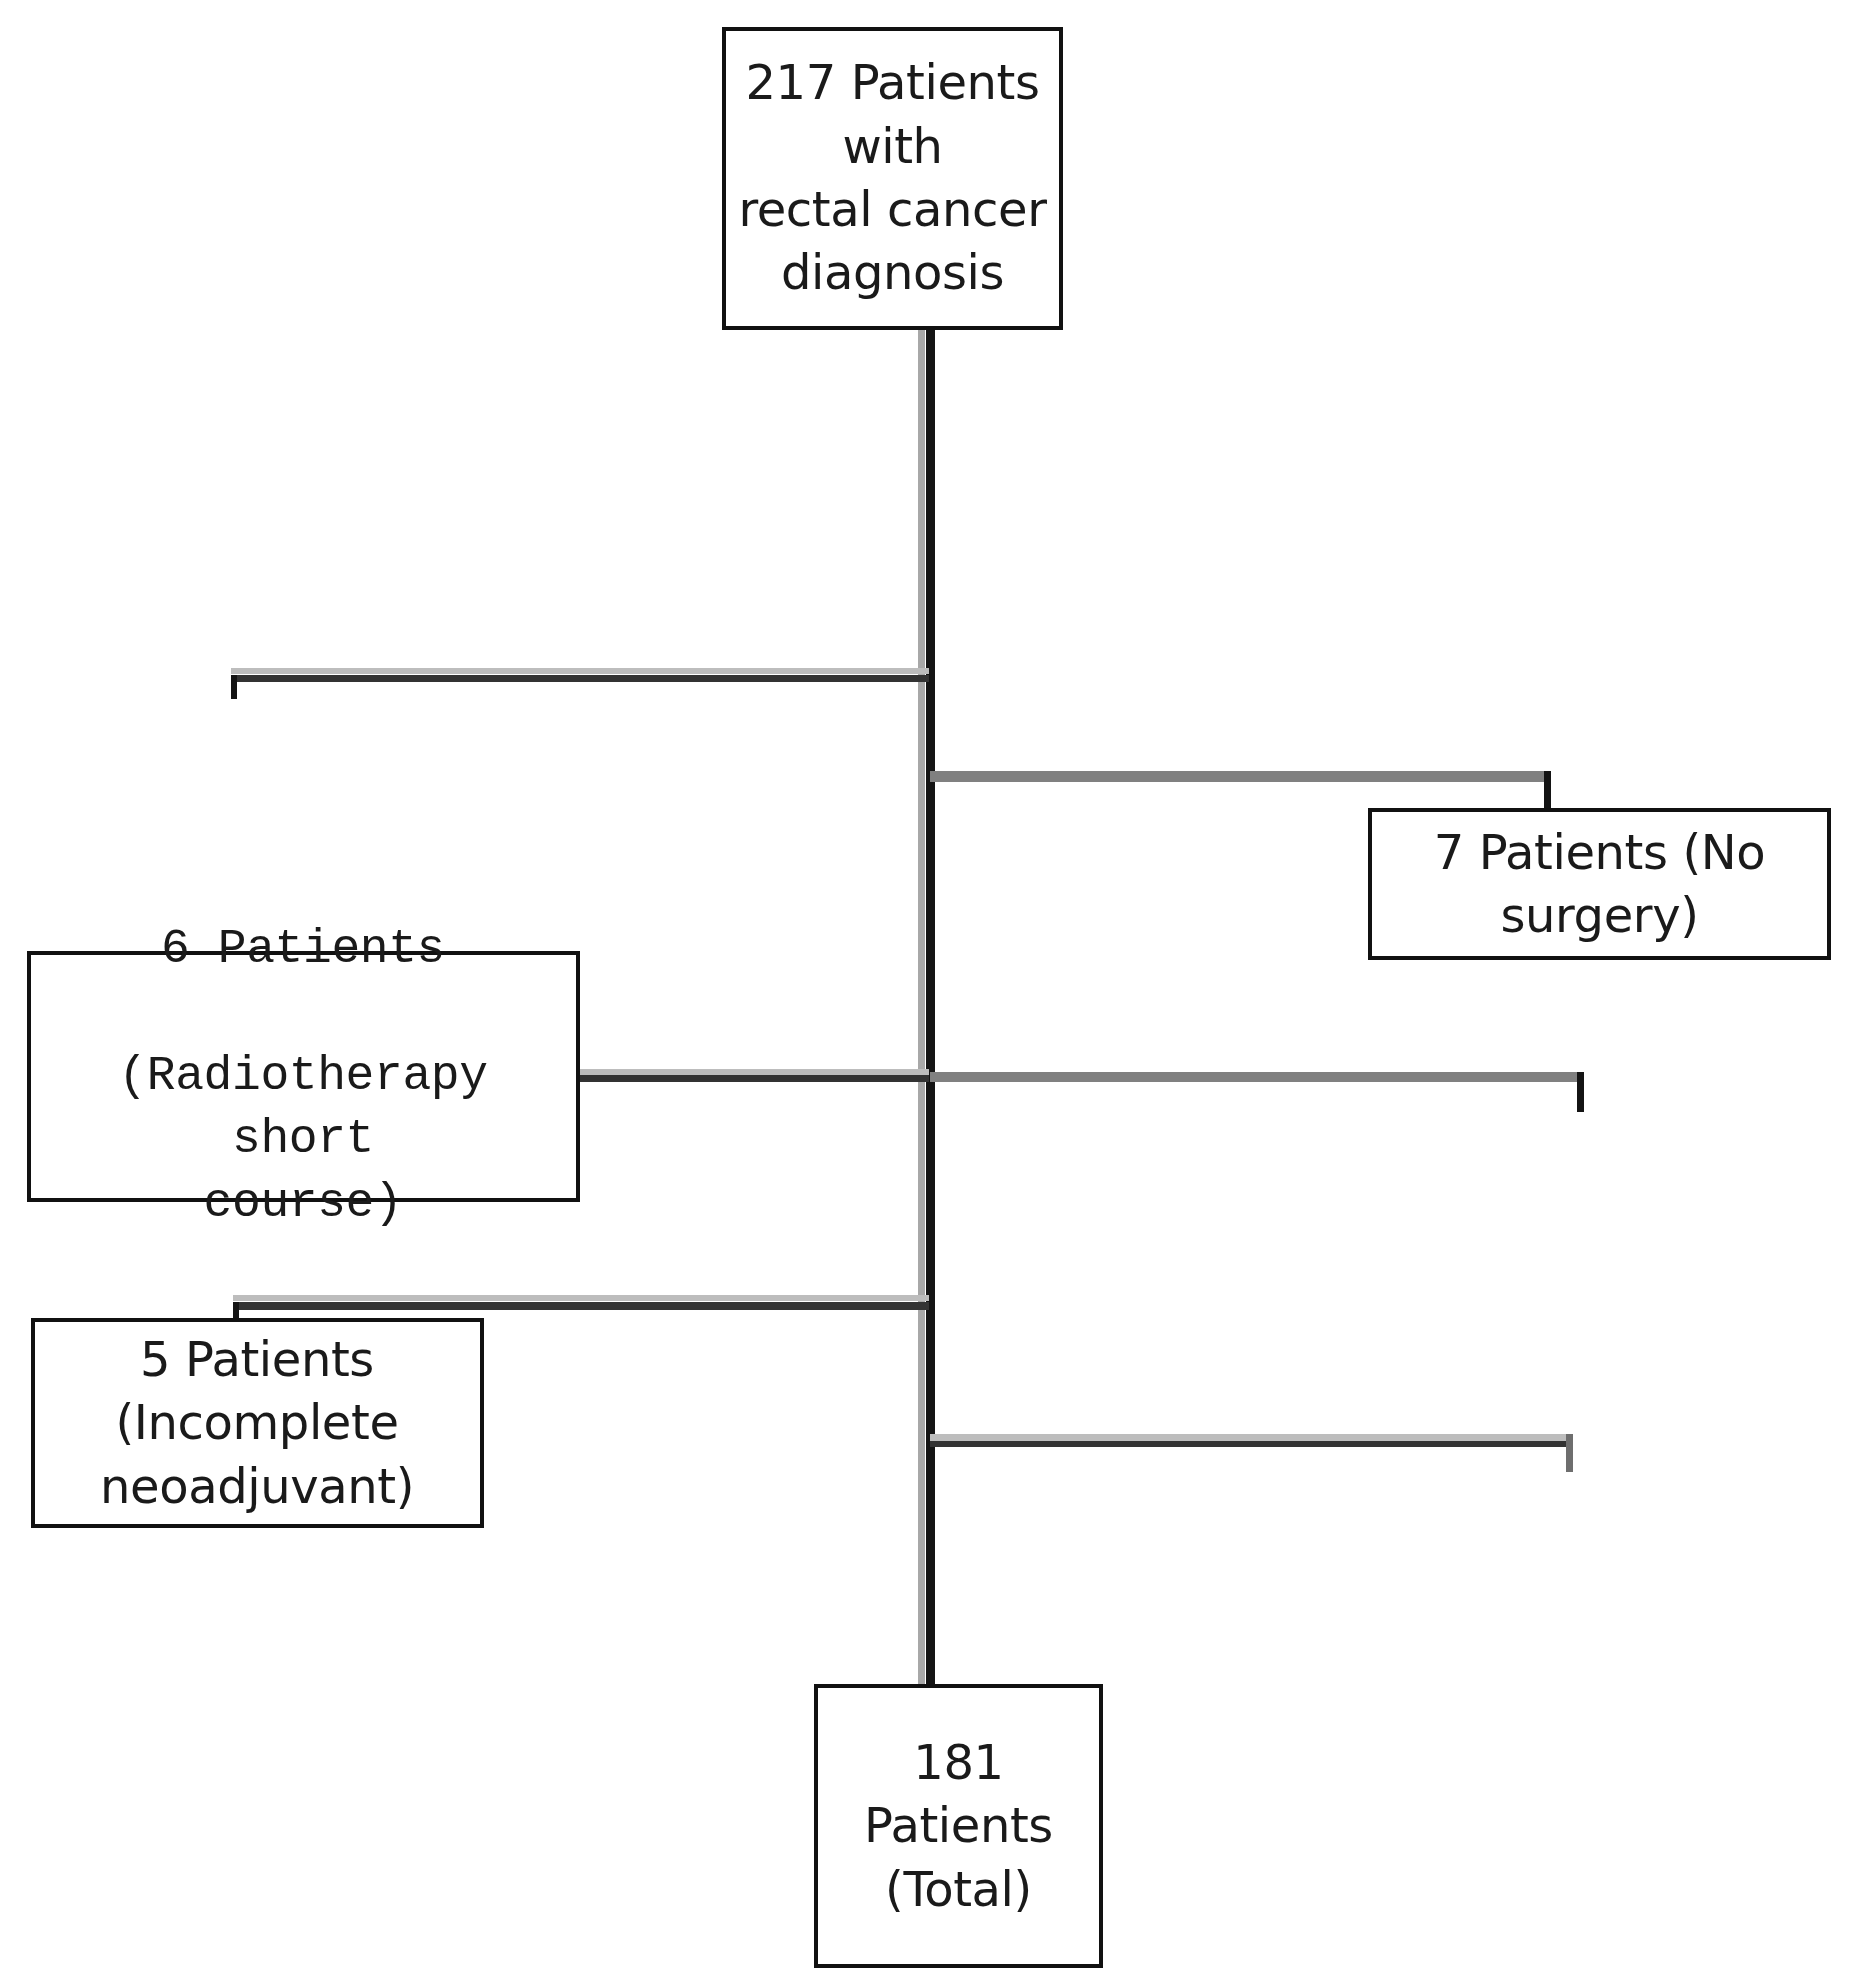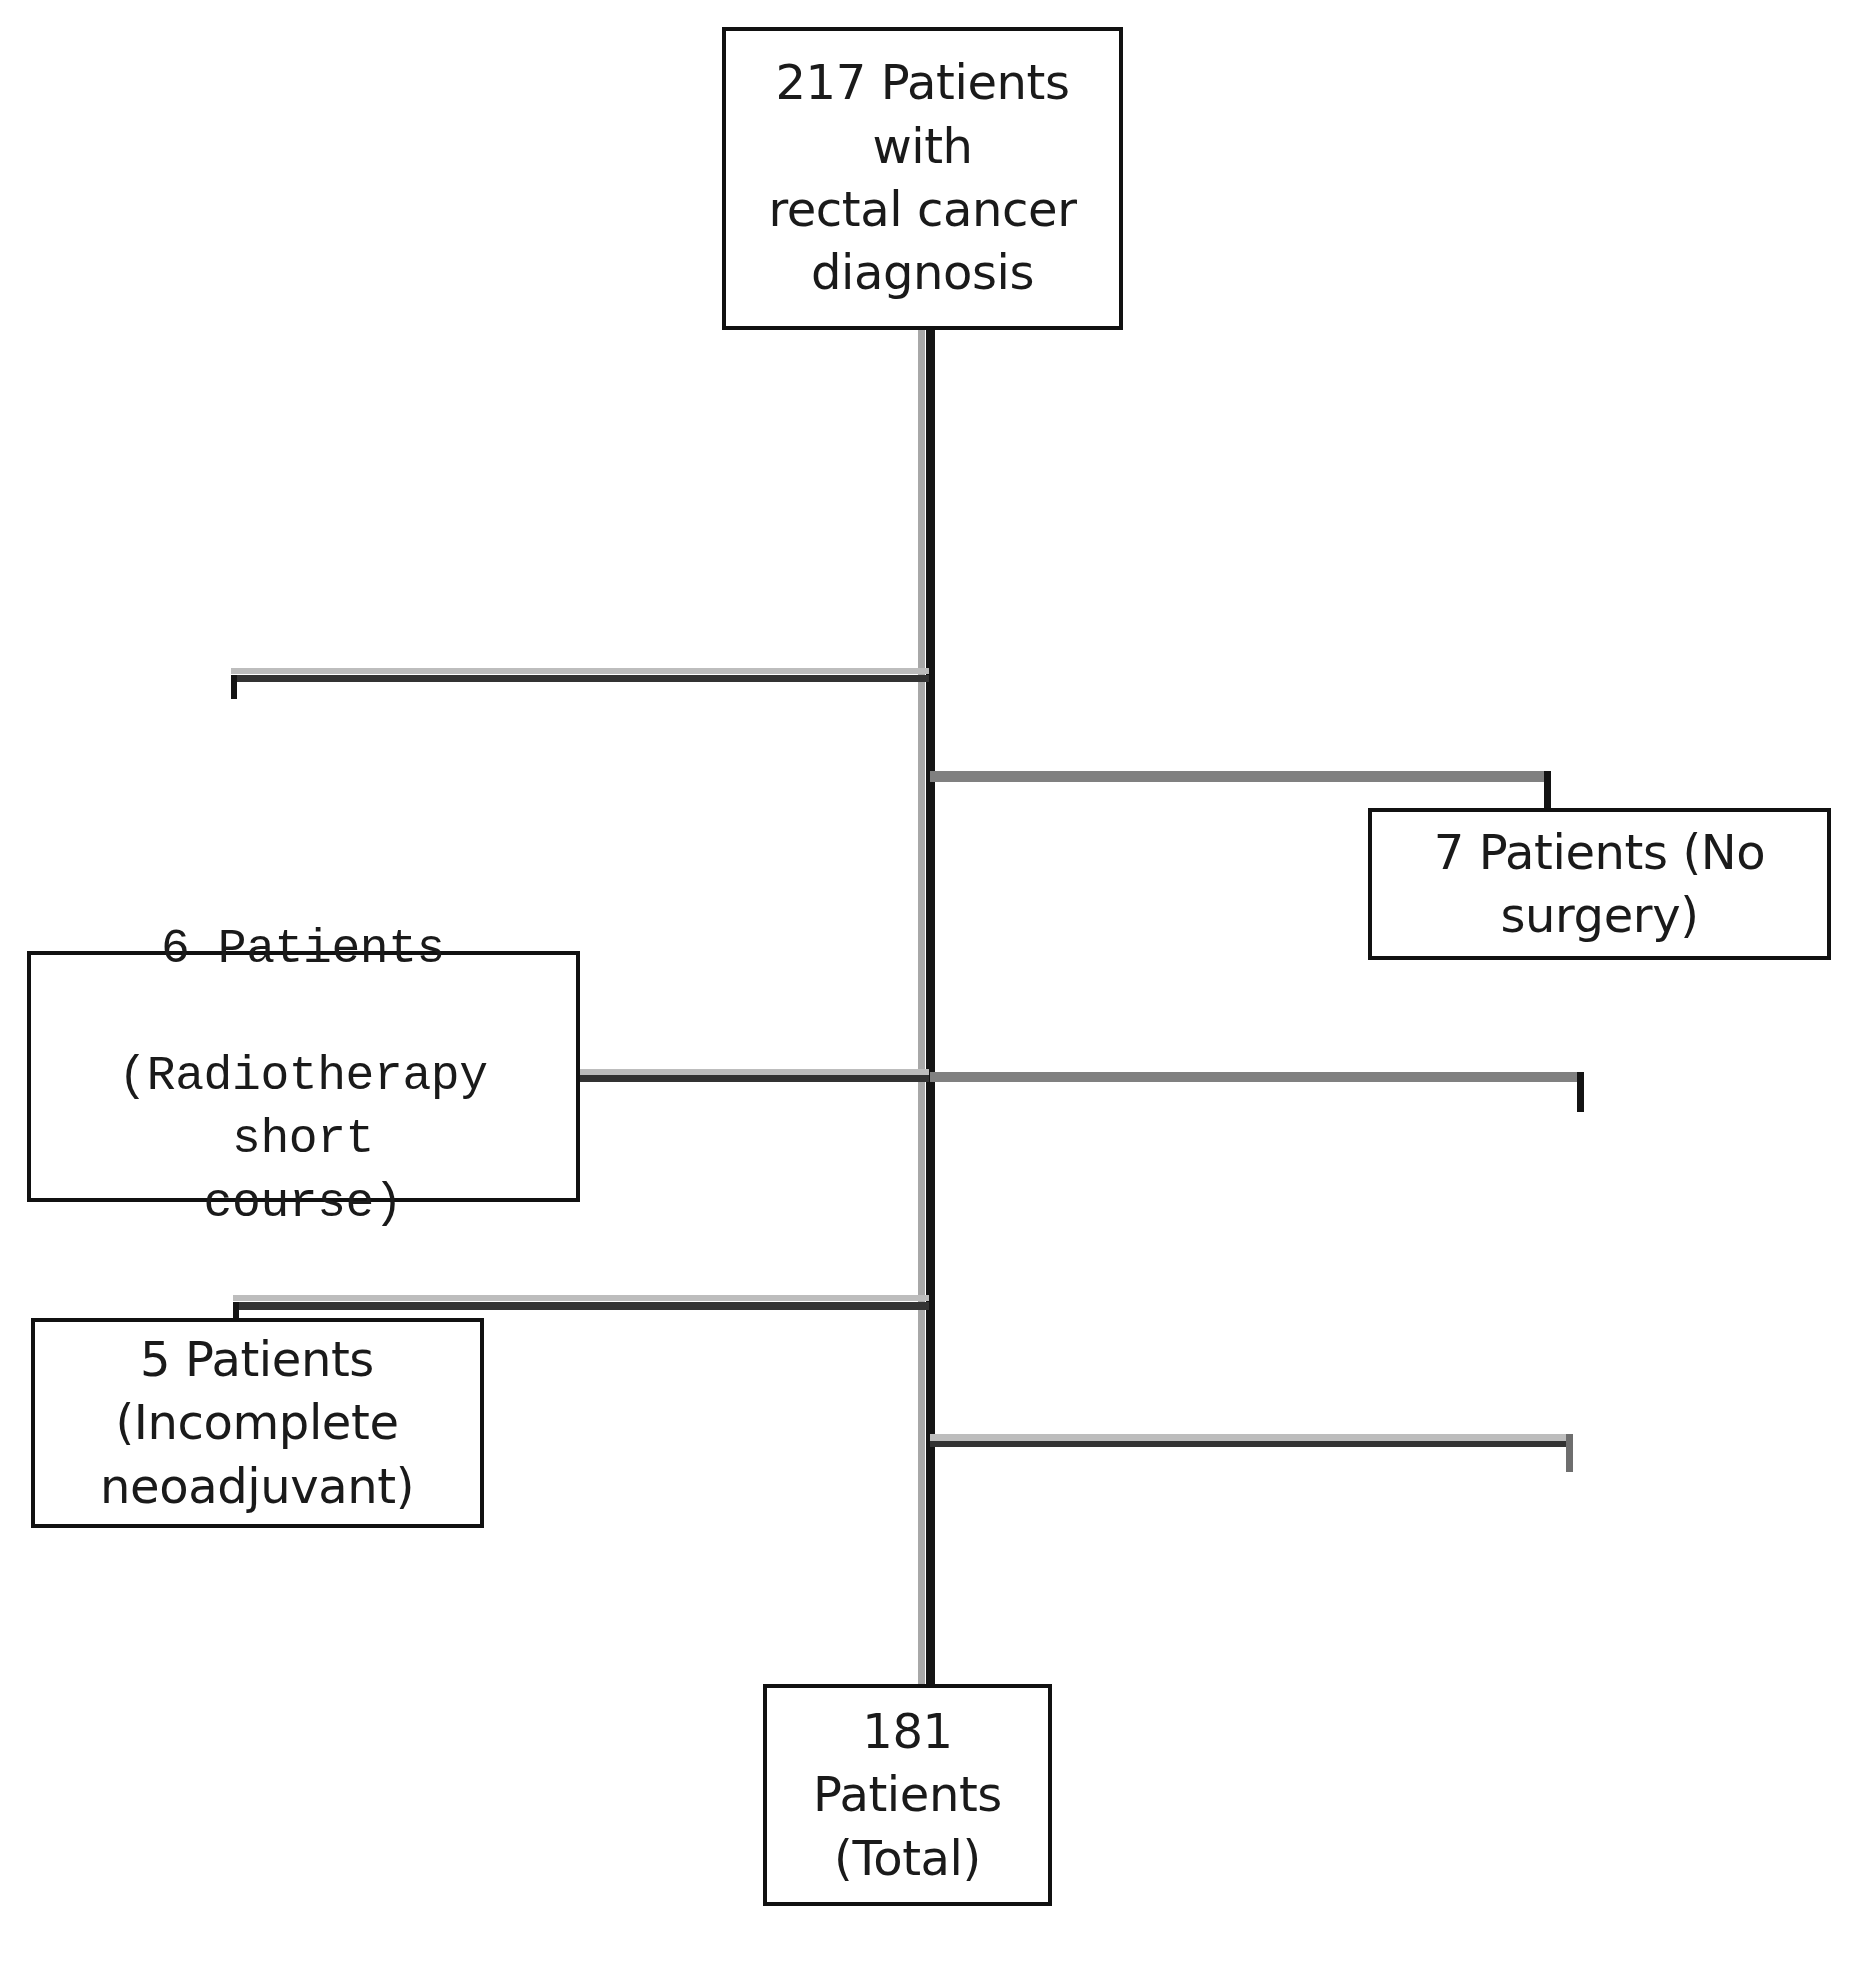--- a/index.html
+++ b/index.html
@@ -72,21 +72,21 @@
   <div class="seg v-dark" style="left:1577px; top:1072px; width:7.2px; height:40px;"></div>
 
   <div class="seg h-lite" style="left:233px; top:1295px; width:696px; height:6.4px;"></div>
   <div class="seg h-dark" style="left:233px; top:1302px; width:696px; height:8px;"></div>
   <div class="seg v-dark" style="left:233px; top:1302px; width:6.4px; height:17.6px;"></div>
 
   <div class="seg h-lite" style="left:930px; top:1434px; width:642px; height:7.2px;"></div>
   <div class="seg h-dark" style="left:930px; top:1441px; width:642px; height:6.4px;"></div>
   <div class="seg v-gray" style="left:1566px; top:1434px; width:7.2px; height:38px;"></div>
 
-  <div class="node" style="left:722px; top:26.5px; width:401px; height:303px;align-items:center;">
+  <div class="node" style="left:722px; top:26.5px; width:341px; height:303px;align-items:center;">
     <span class="txt">217 Patients with
 rectal cancer
 diagnosis</span>
   </div>
 
 
   <div class="node" style="left:1368px; top:808px; width:463px; height:152px;">
     <span class="txt">7 Patients (No
 surgery)</span>
   </div>
@@ -99,20 +99,20 @@
   </div>
 
 
   <div class="node" style="left:30.5px; top:1318px; width:453px; height:210px;">
     <span class="txt">5 Patients
 (Incomplete
 neoadjuvant)</span>
   </div>
 
 
-  <div class="node" style="left:763px; top:1684px; width:289px; height:222px;text-align:center;">
+  <div class="node" style="left:814px; top:1684px; width:289px; height:284px;text-align:center;">
     <span class="txt">181
 Patients
 (Total)</span>
   </div>
 
 </div>
 
 
 </body></html>

